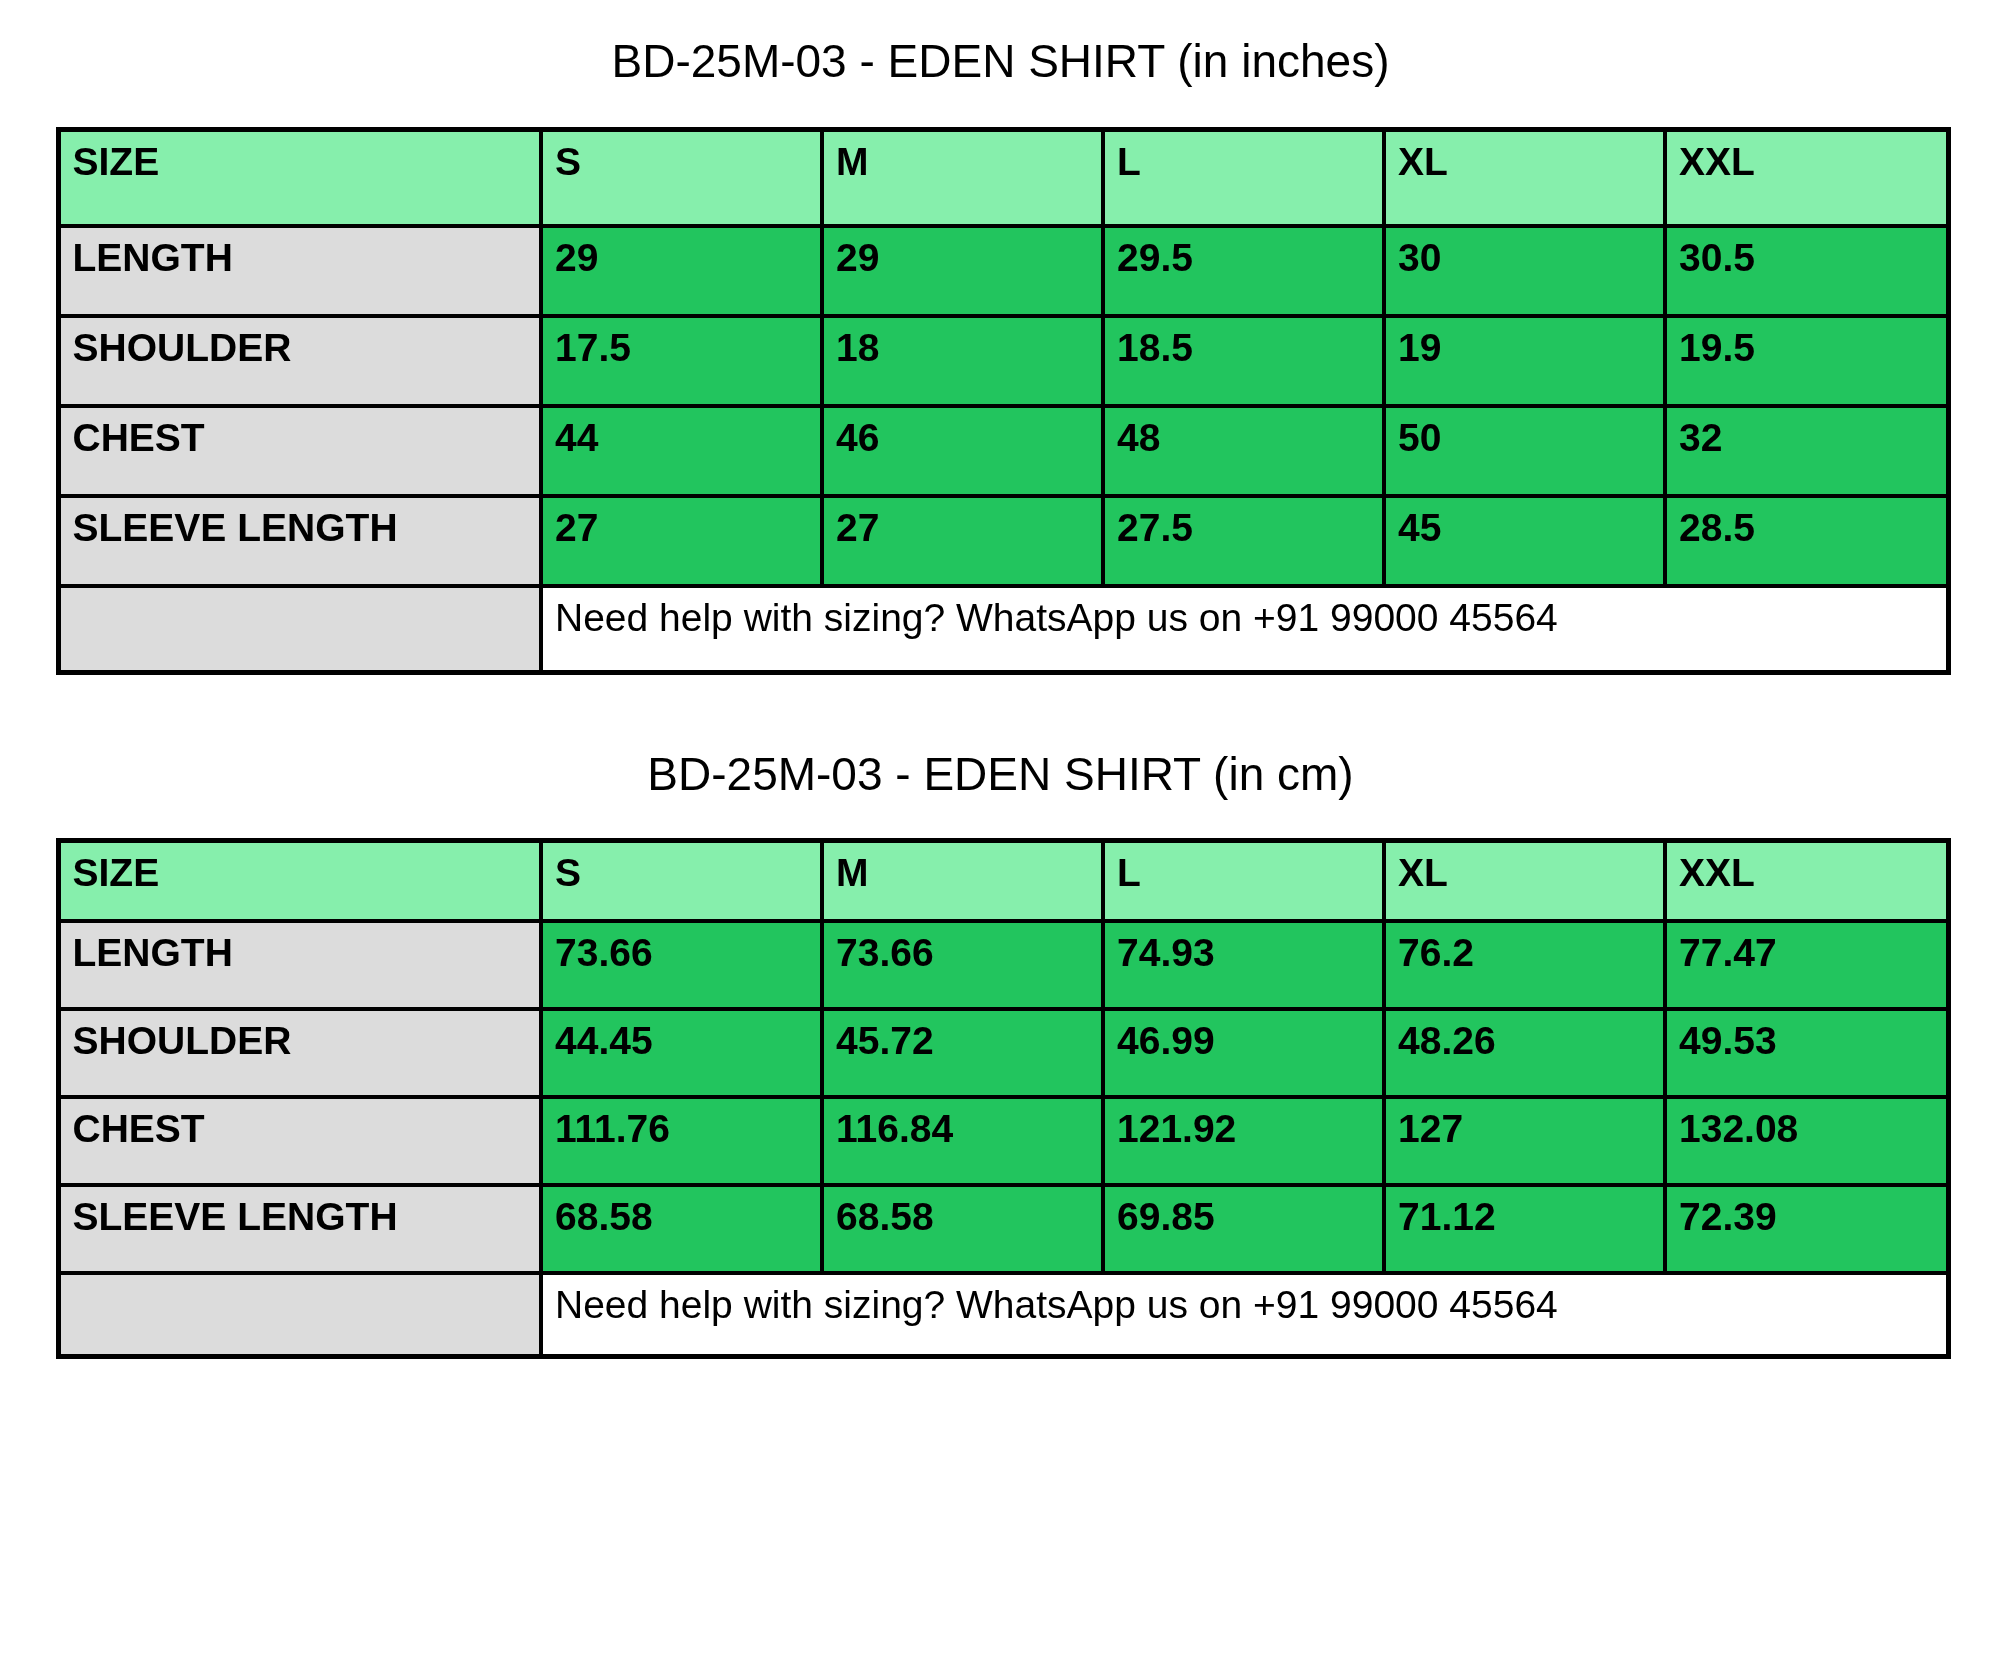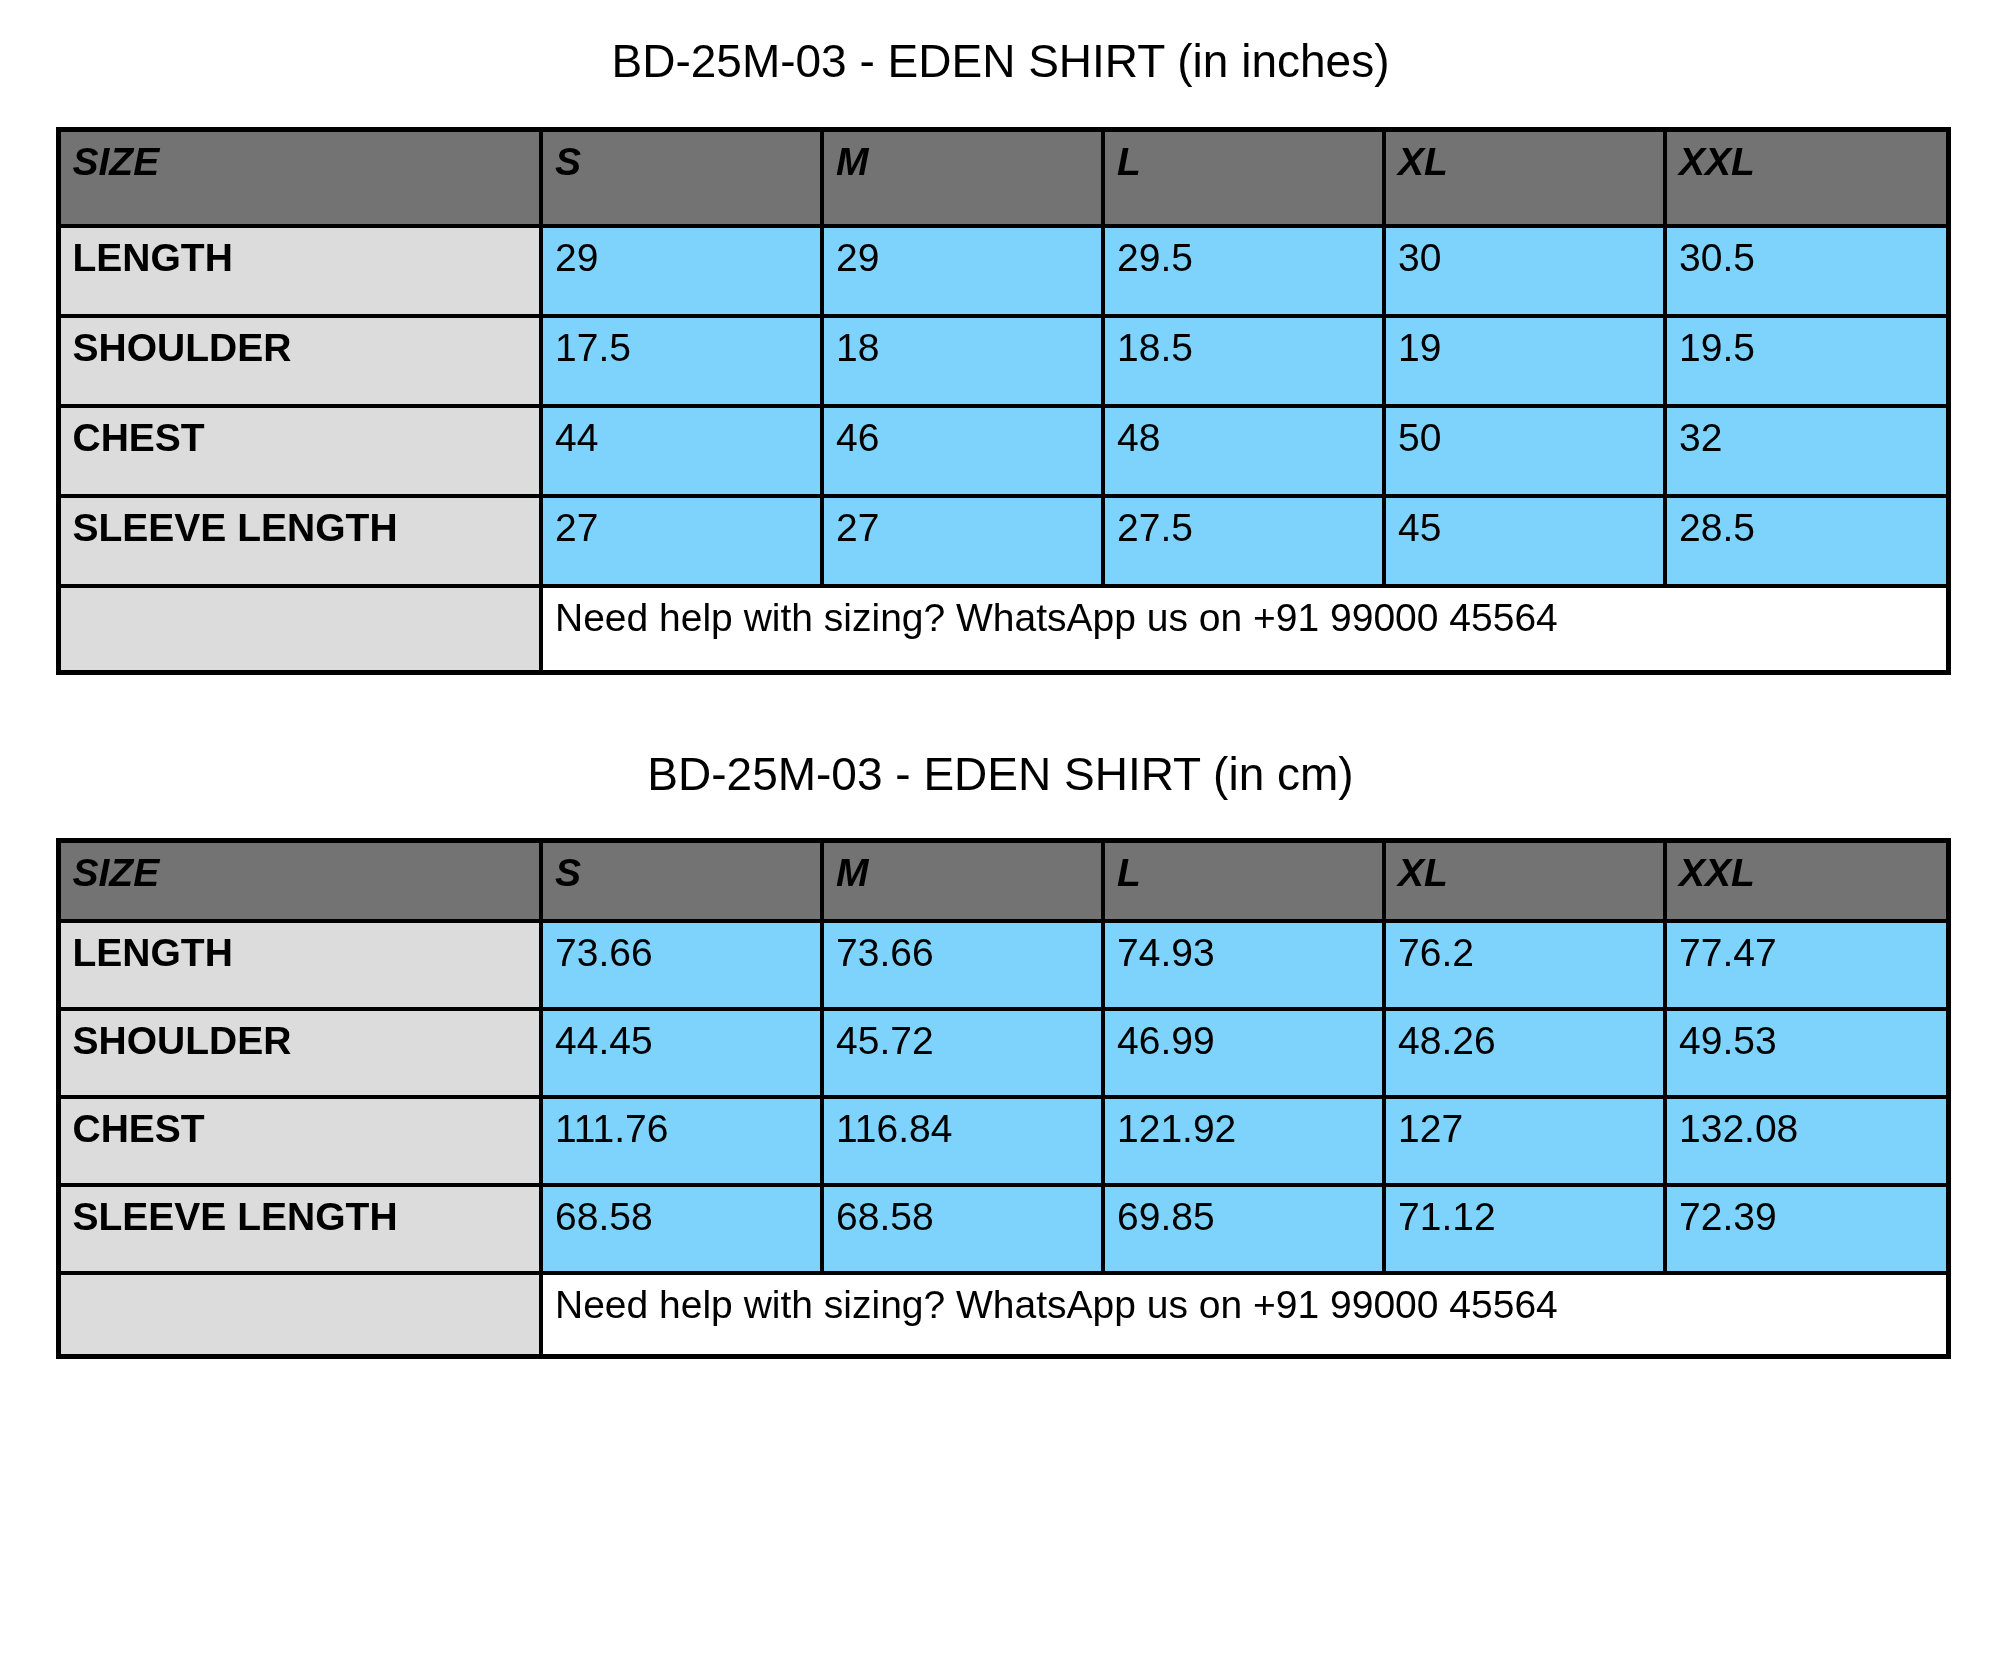--- a/index.html
+++ b/index.html
@@ -19,23 +19,23 @@
     border-collapse: collapse; table-layout: fixed;
     width: 1890px; border: 5px solid #000000;
   }
   table.size-table th, table.size-table td {
     border: 4px solid #000000;
     vertical-align: top; text-align: left;
     font-size: 39px; line-height: 48px;
     padding: 6px 8px 0 12px;
     overflow: hidden; white-space: nowrap;
   }
-  th.col-header { background: #737373; font-weight: 700; font-style: italic; }
+  th.col-header { background: #86efac; font-weight: 700; }
   td.row-label  { background: #dcdcdc; font-weight: 700; }
-  td.value-cell { background: #7dd3fc; font-weight: 400; }
+  td.value-cell { background: #22c55e; font-weight: 700; }
   td.note-spacer { background: #dcdcdc; }
   td.note-cell  { background: #ffffff; font-weight: 400; padding-top: 12px; }
   
   .t-in  tr.r-head   { height: 96px; }
   .t-in  tr.r-data   { height: 90px; }
   .t-in  tr.r-note1  { height: 130px; }
   .t-in  tr.r-note2  { height: 87px; }
   
   .t-cm  tr.r-head   { height: 80px; }
   .t-cm  tr.r-data   { height: 88px; }

